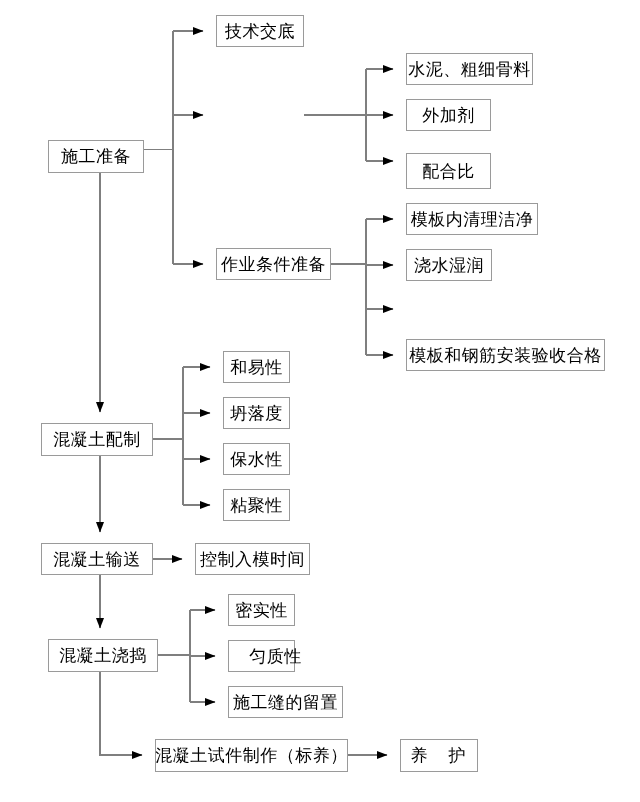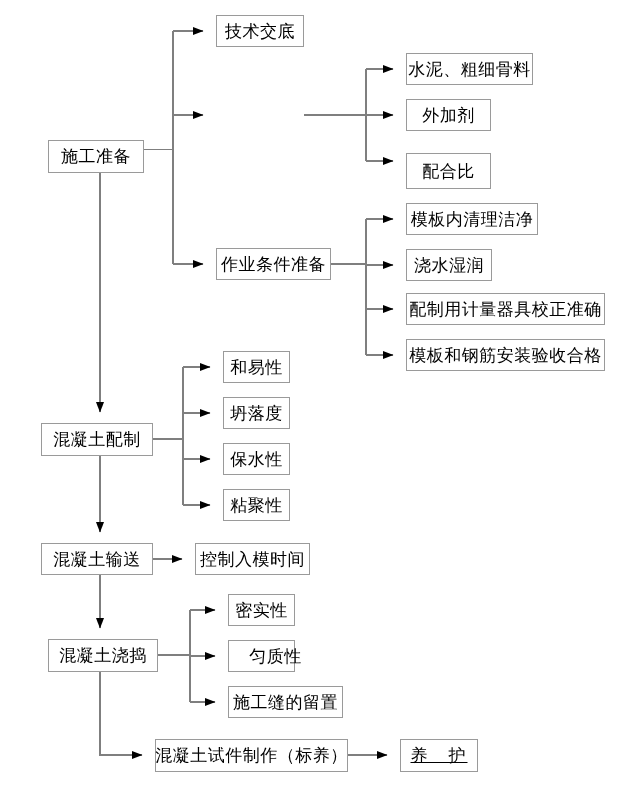--- a/index.html
+++ b/index.html
@@ -114,21 +114,20 @@
   <div class="node" style="left:406px;top:53px;width:127px;height:32px;">水泥、粗细骨料</div>
 
   <div class="node" style="left:406px;top:99px;width:85px;height:32px;text-align:center;">外加剂</div>
 
   <div class="node" style="left:406px;top:153px;width:85px;height:36px;">配合比</div>
 
   <div class="node" style="left:406px;top:203px;width:132px;height:32px;">模板内清理洁净</div>
 
   <div class="node" style="left:406px;top:249px;width:86px;height:32px;">浇水湿润</div>
 
-  <div class="node" style="left:406px;top:293px;width:199px;height:32px;">配制用计量器具校正准确</div>
 
   <div class="node" style="left:406px;top:339px;width:199px;height:32px;">模板和钢筋安装验收合格</div>
 
   <div class="node" style="left:41px;top:423px;width:112px;height:33px;">混凝土配制</div>
 
   <div class="node" style="left:223px;top:351px;width:67px;height:32px;">和易性</div>
 
   <div class="node" style="left:223px;top:397px;width:67px;height:32px;">坍落度</div>
 
   <div class="node" style="left:223px;top:443px;width:67px;height:32px;">保水性</div>
@@ -142,15 +141,15 @@
   <div class="node" style="left:48px;top:639px;width:110px;height:33px;">混凝土浇捣</div>
 
   <div class="node" style="left:228px;top:594px;width:67px;height:32px;text-align:right;">密实性</div>
 
   <div class="node" style="left:228px;top:640px;width:67px;height:32px;padding-left:28px;">匀质性</div>
 
   <div class="node" style="left:228px;top:686px;width:115px;height:32px;">施工缝的留置</div>
 
   <div class="node" style="left:155px;top:739px;width:193px;height:33px;">混凝土试件制作（标养）</div>
 
-  <div class="node wide-gap" style="left:400px;top:739px;width:78px;height:33px;text-decoration:underline;">养　护</div>
+  <div class="node wide-gap" style="left:400px;top:739px;width:78px;height:33px;">养　护</div>
 
 </div>
 
 </body></html>

